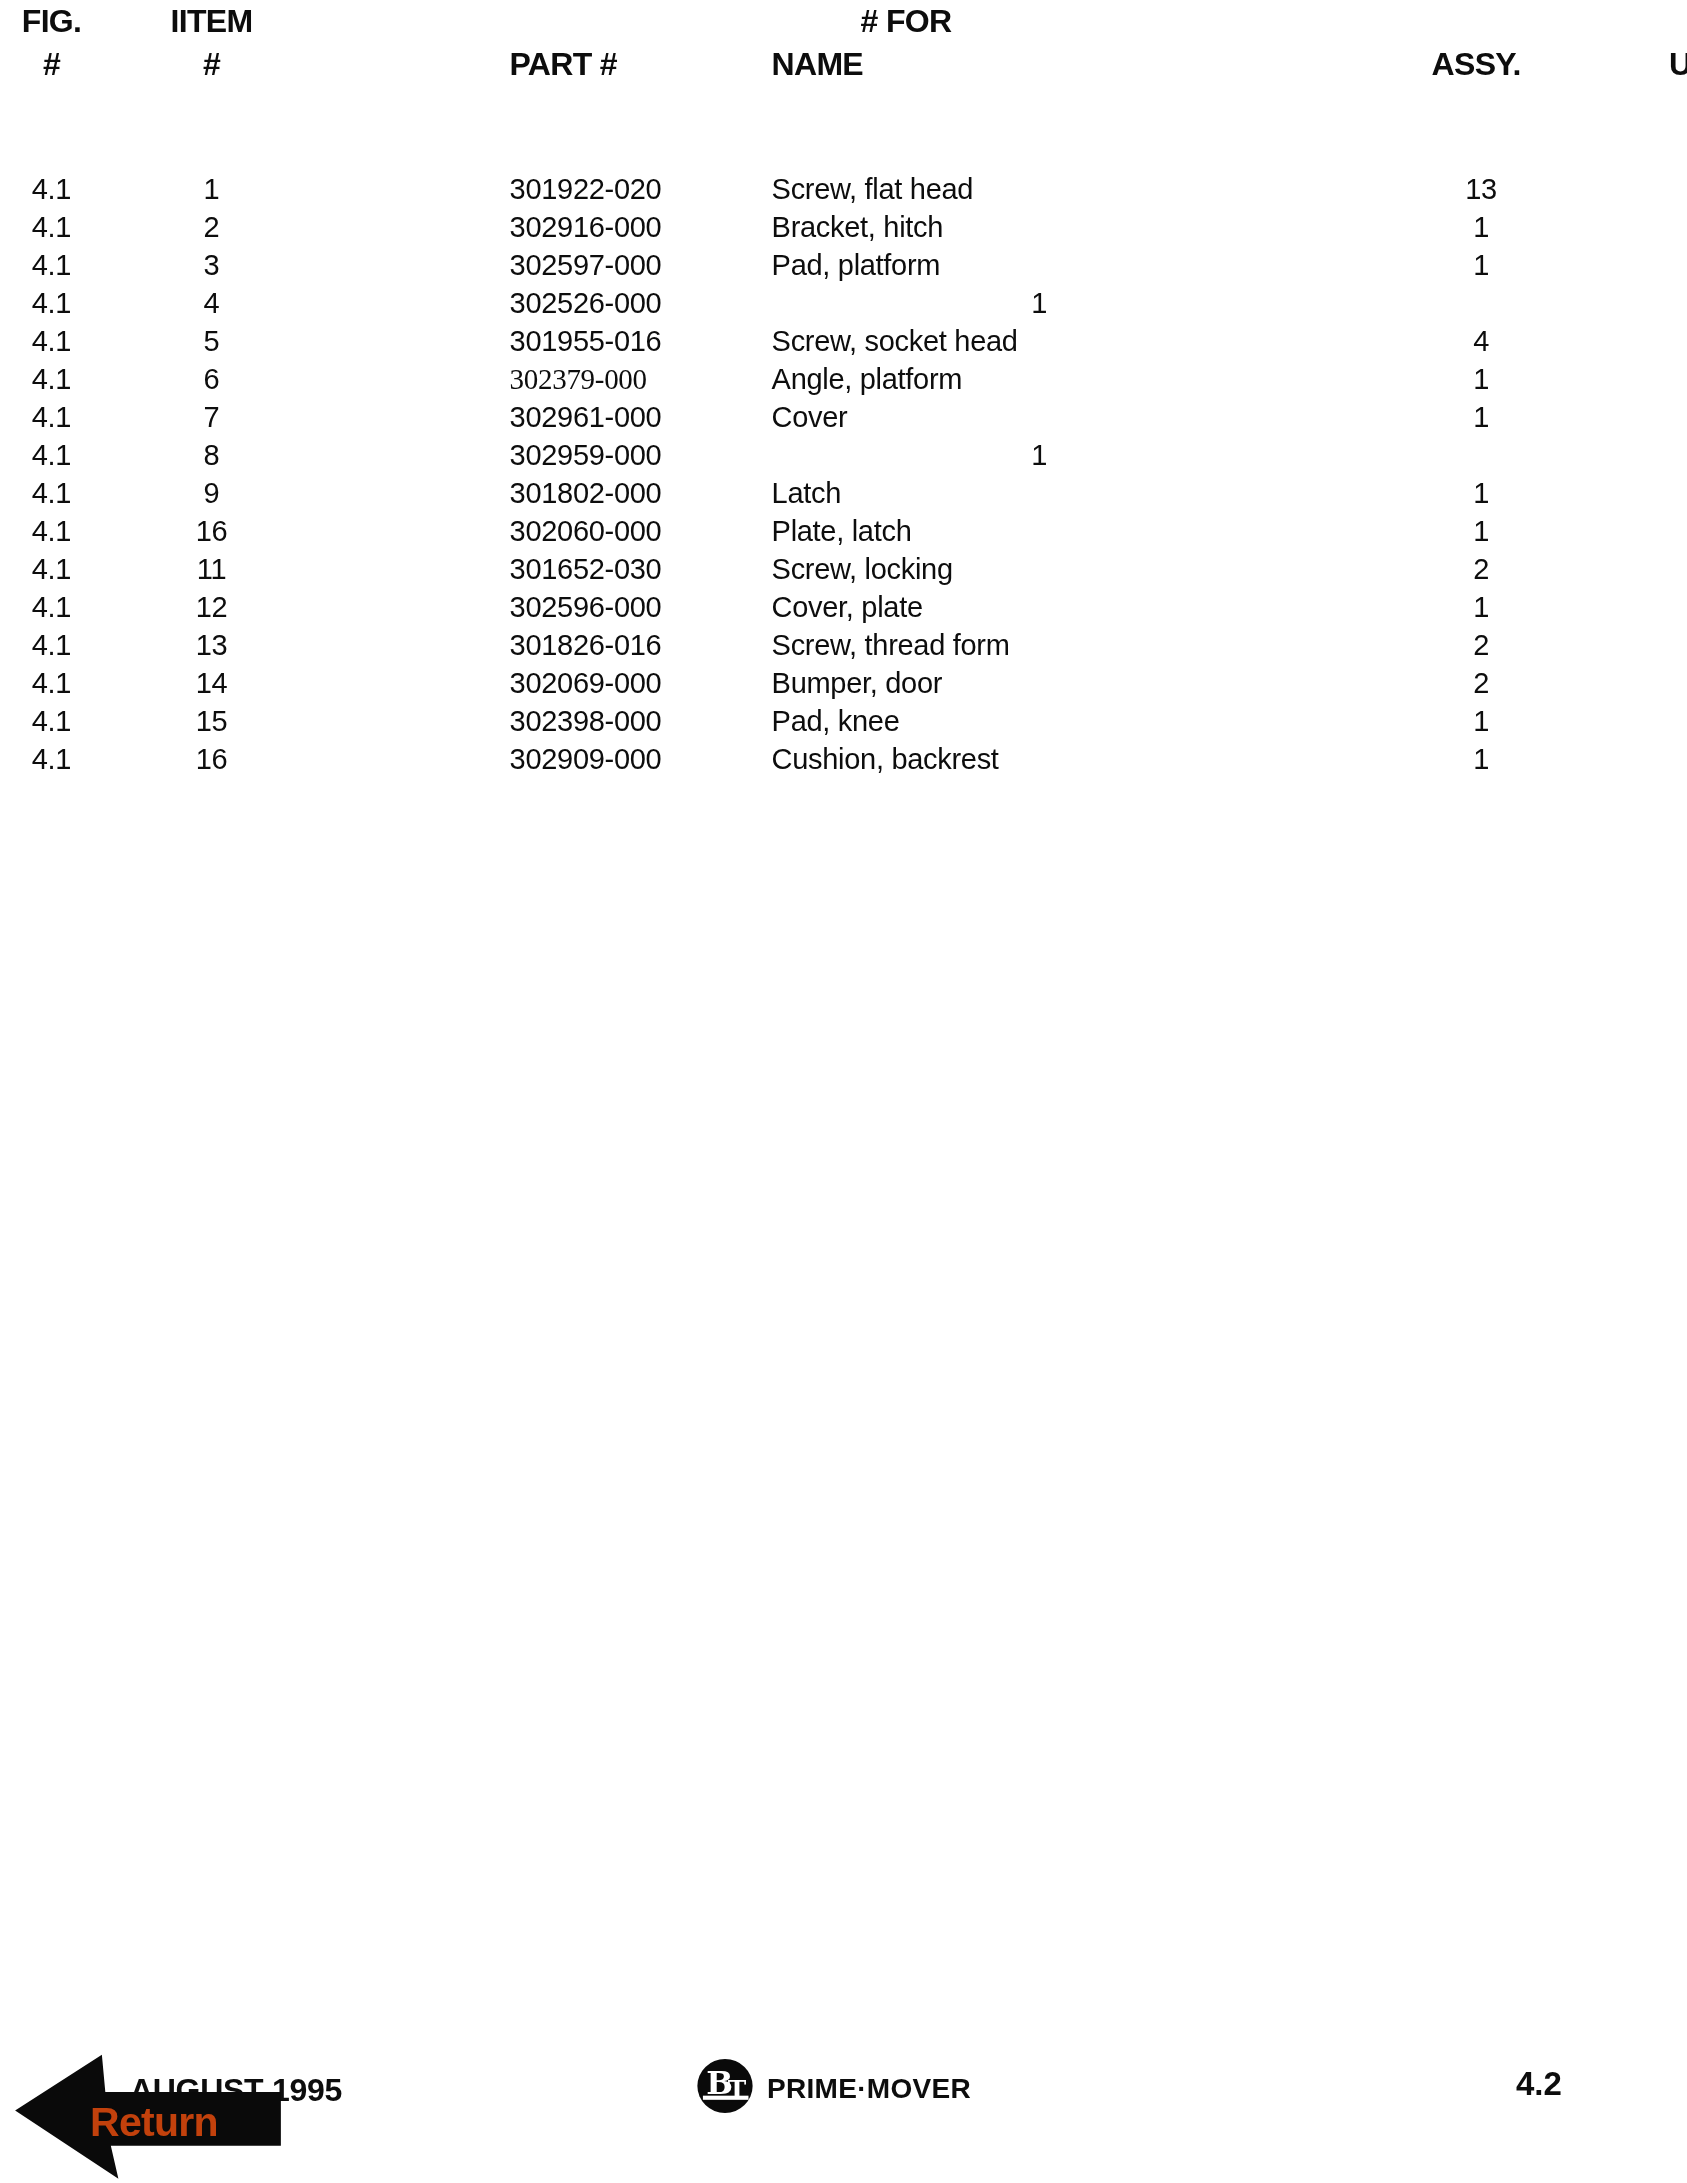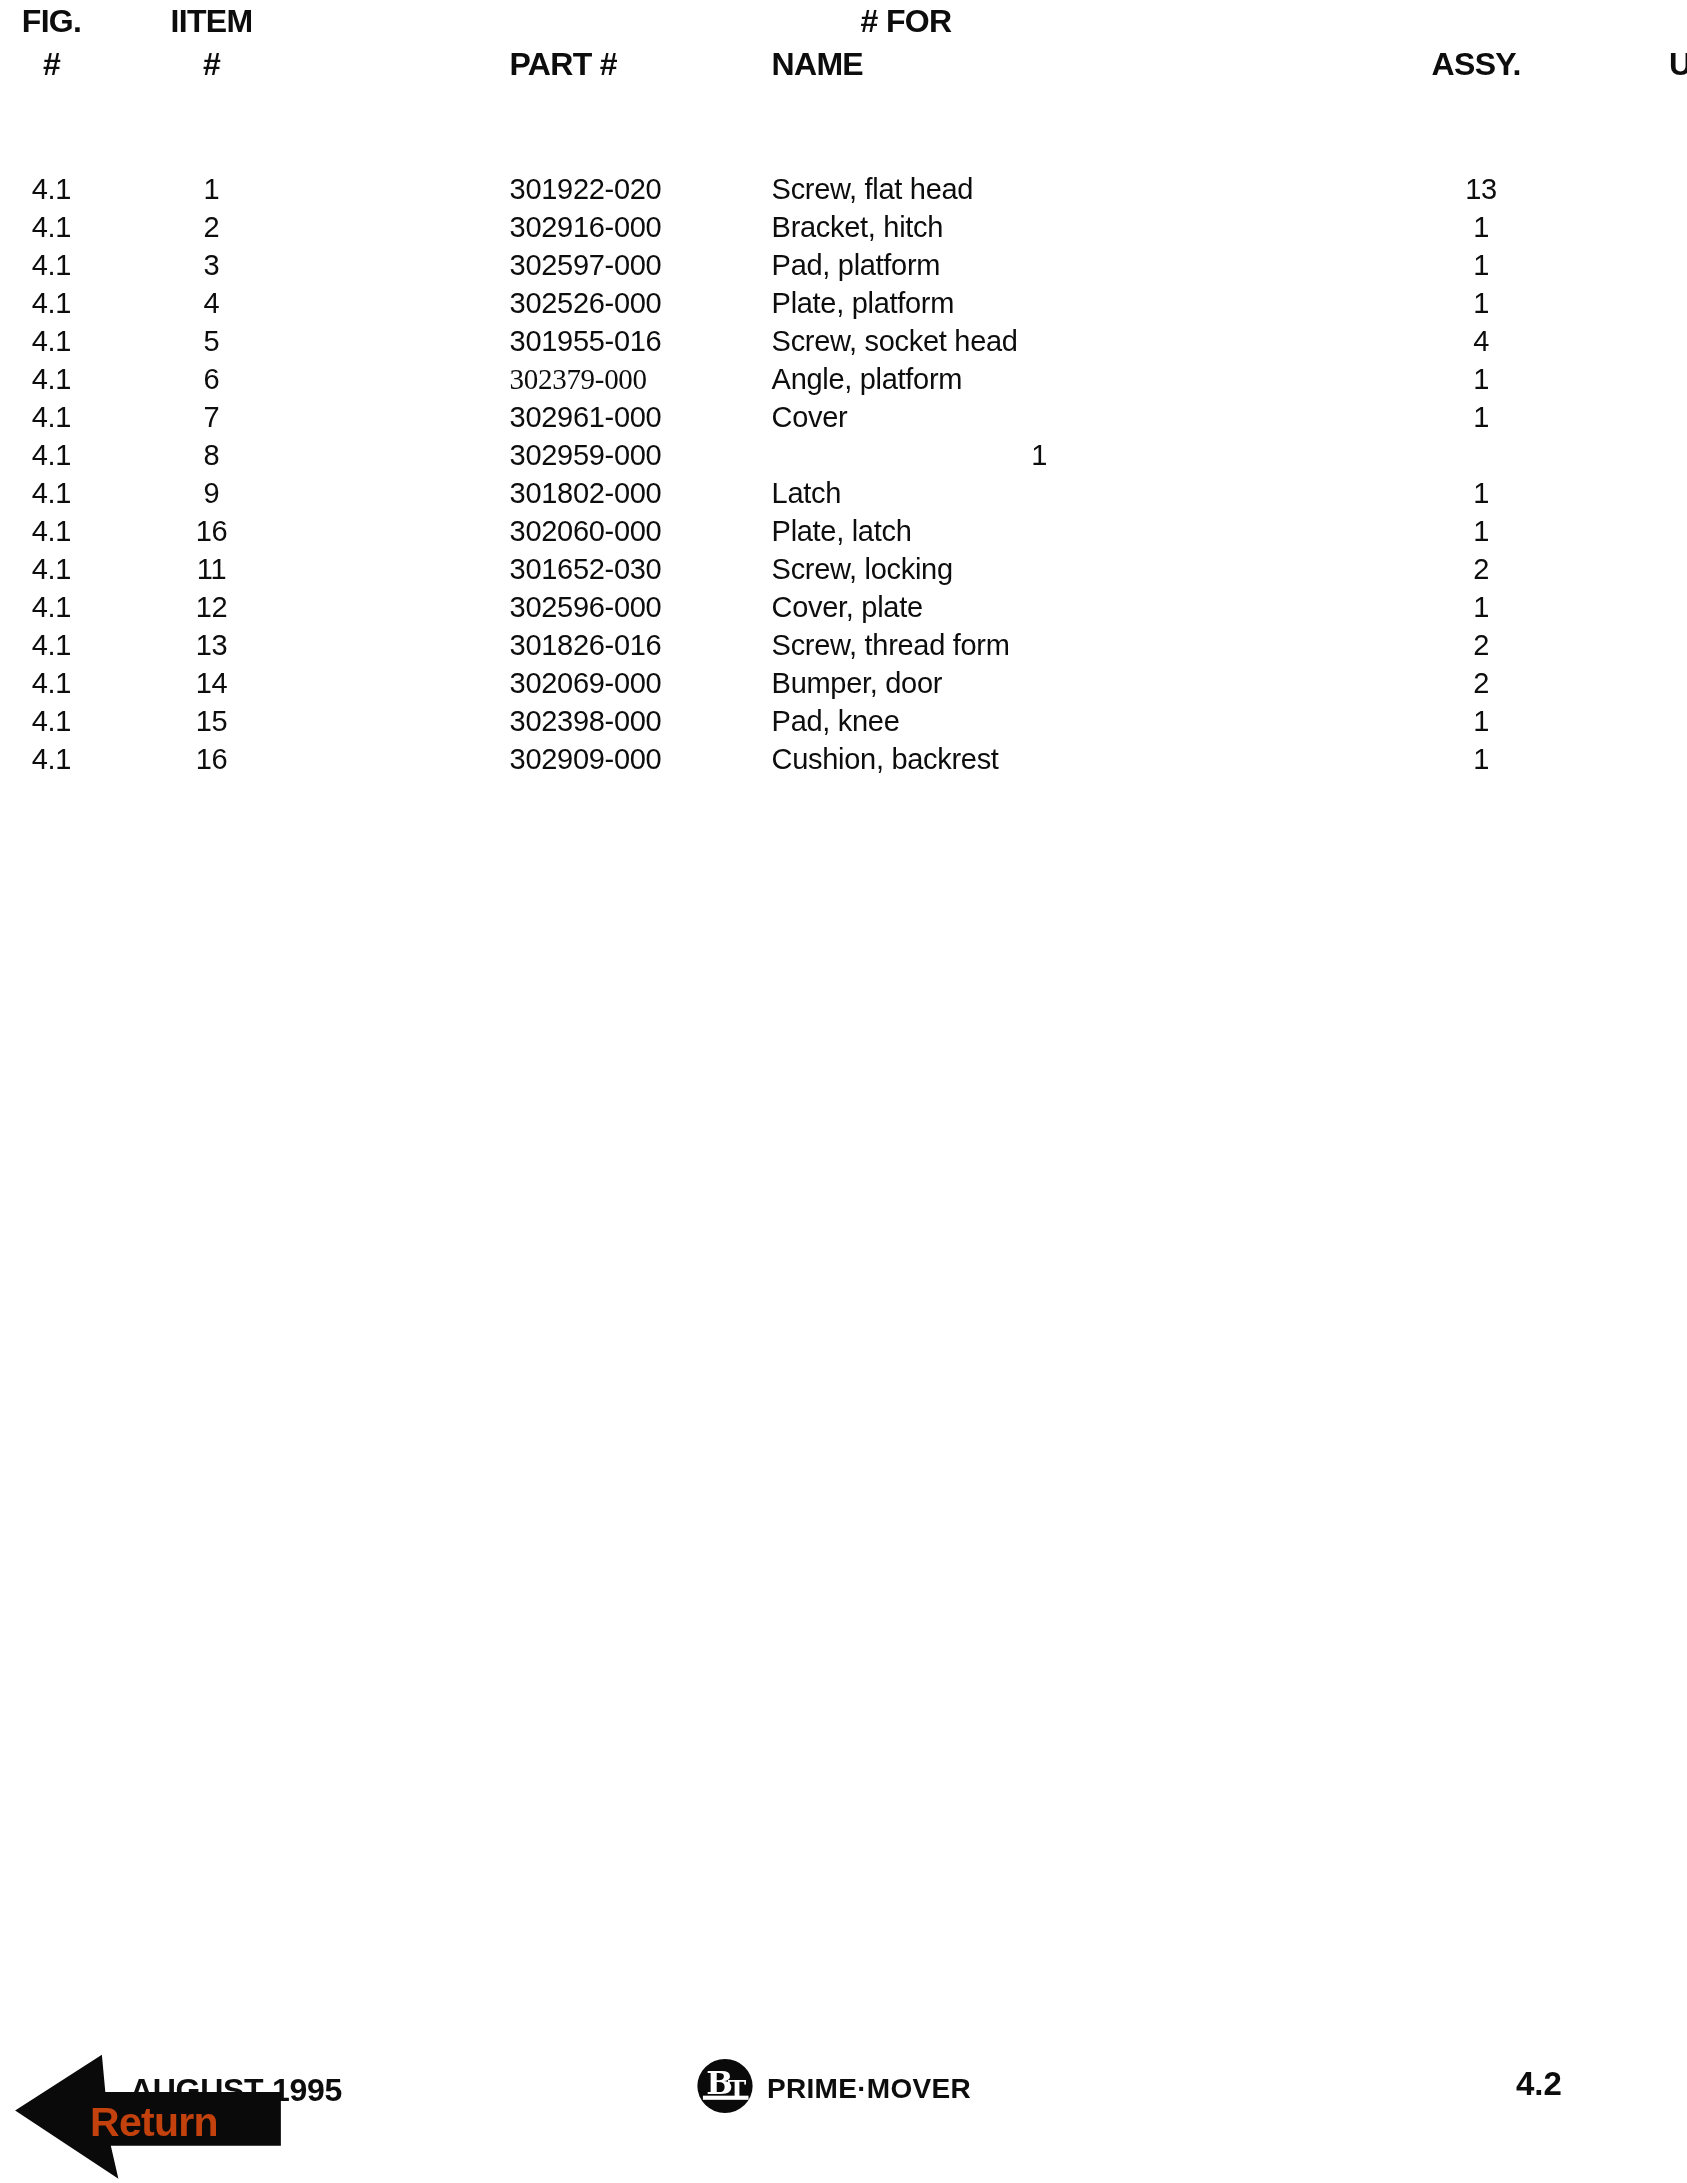--- a/index.html
+++ b/index.html
@@ -135,21 +135,20 @@
       <div class="c-qty">1</div>
       <div class="c-units"></div>
       <div></div>
     </div>
 
     <div class="grid-row">
       <div class="c-fig">4.1</div>
       <div class="c-item">4</div>
       <div></div>
       <div class="c-part" style="grid-column: 5;">302526-000</div>
-      <div class="c-name">Plate, platform</div>
       <div class="c-qty">1</div>
       <div class="c-units"></div>
       <div></div>
     </div>
 
     <div class="grid-row">
       <div class="c-fig">4.1</div>
       <div class="c-item">5</div>
       <div></div>
       <div class="c-part" style="grid-column: 5;">301955-016</div>

